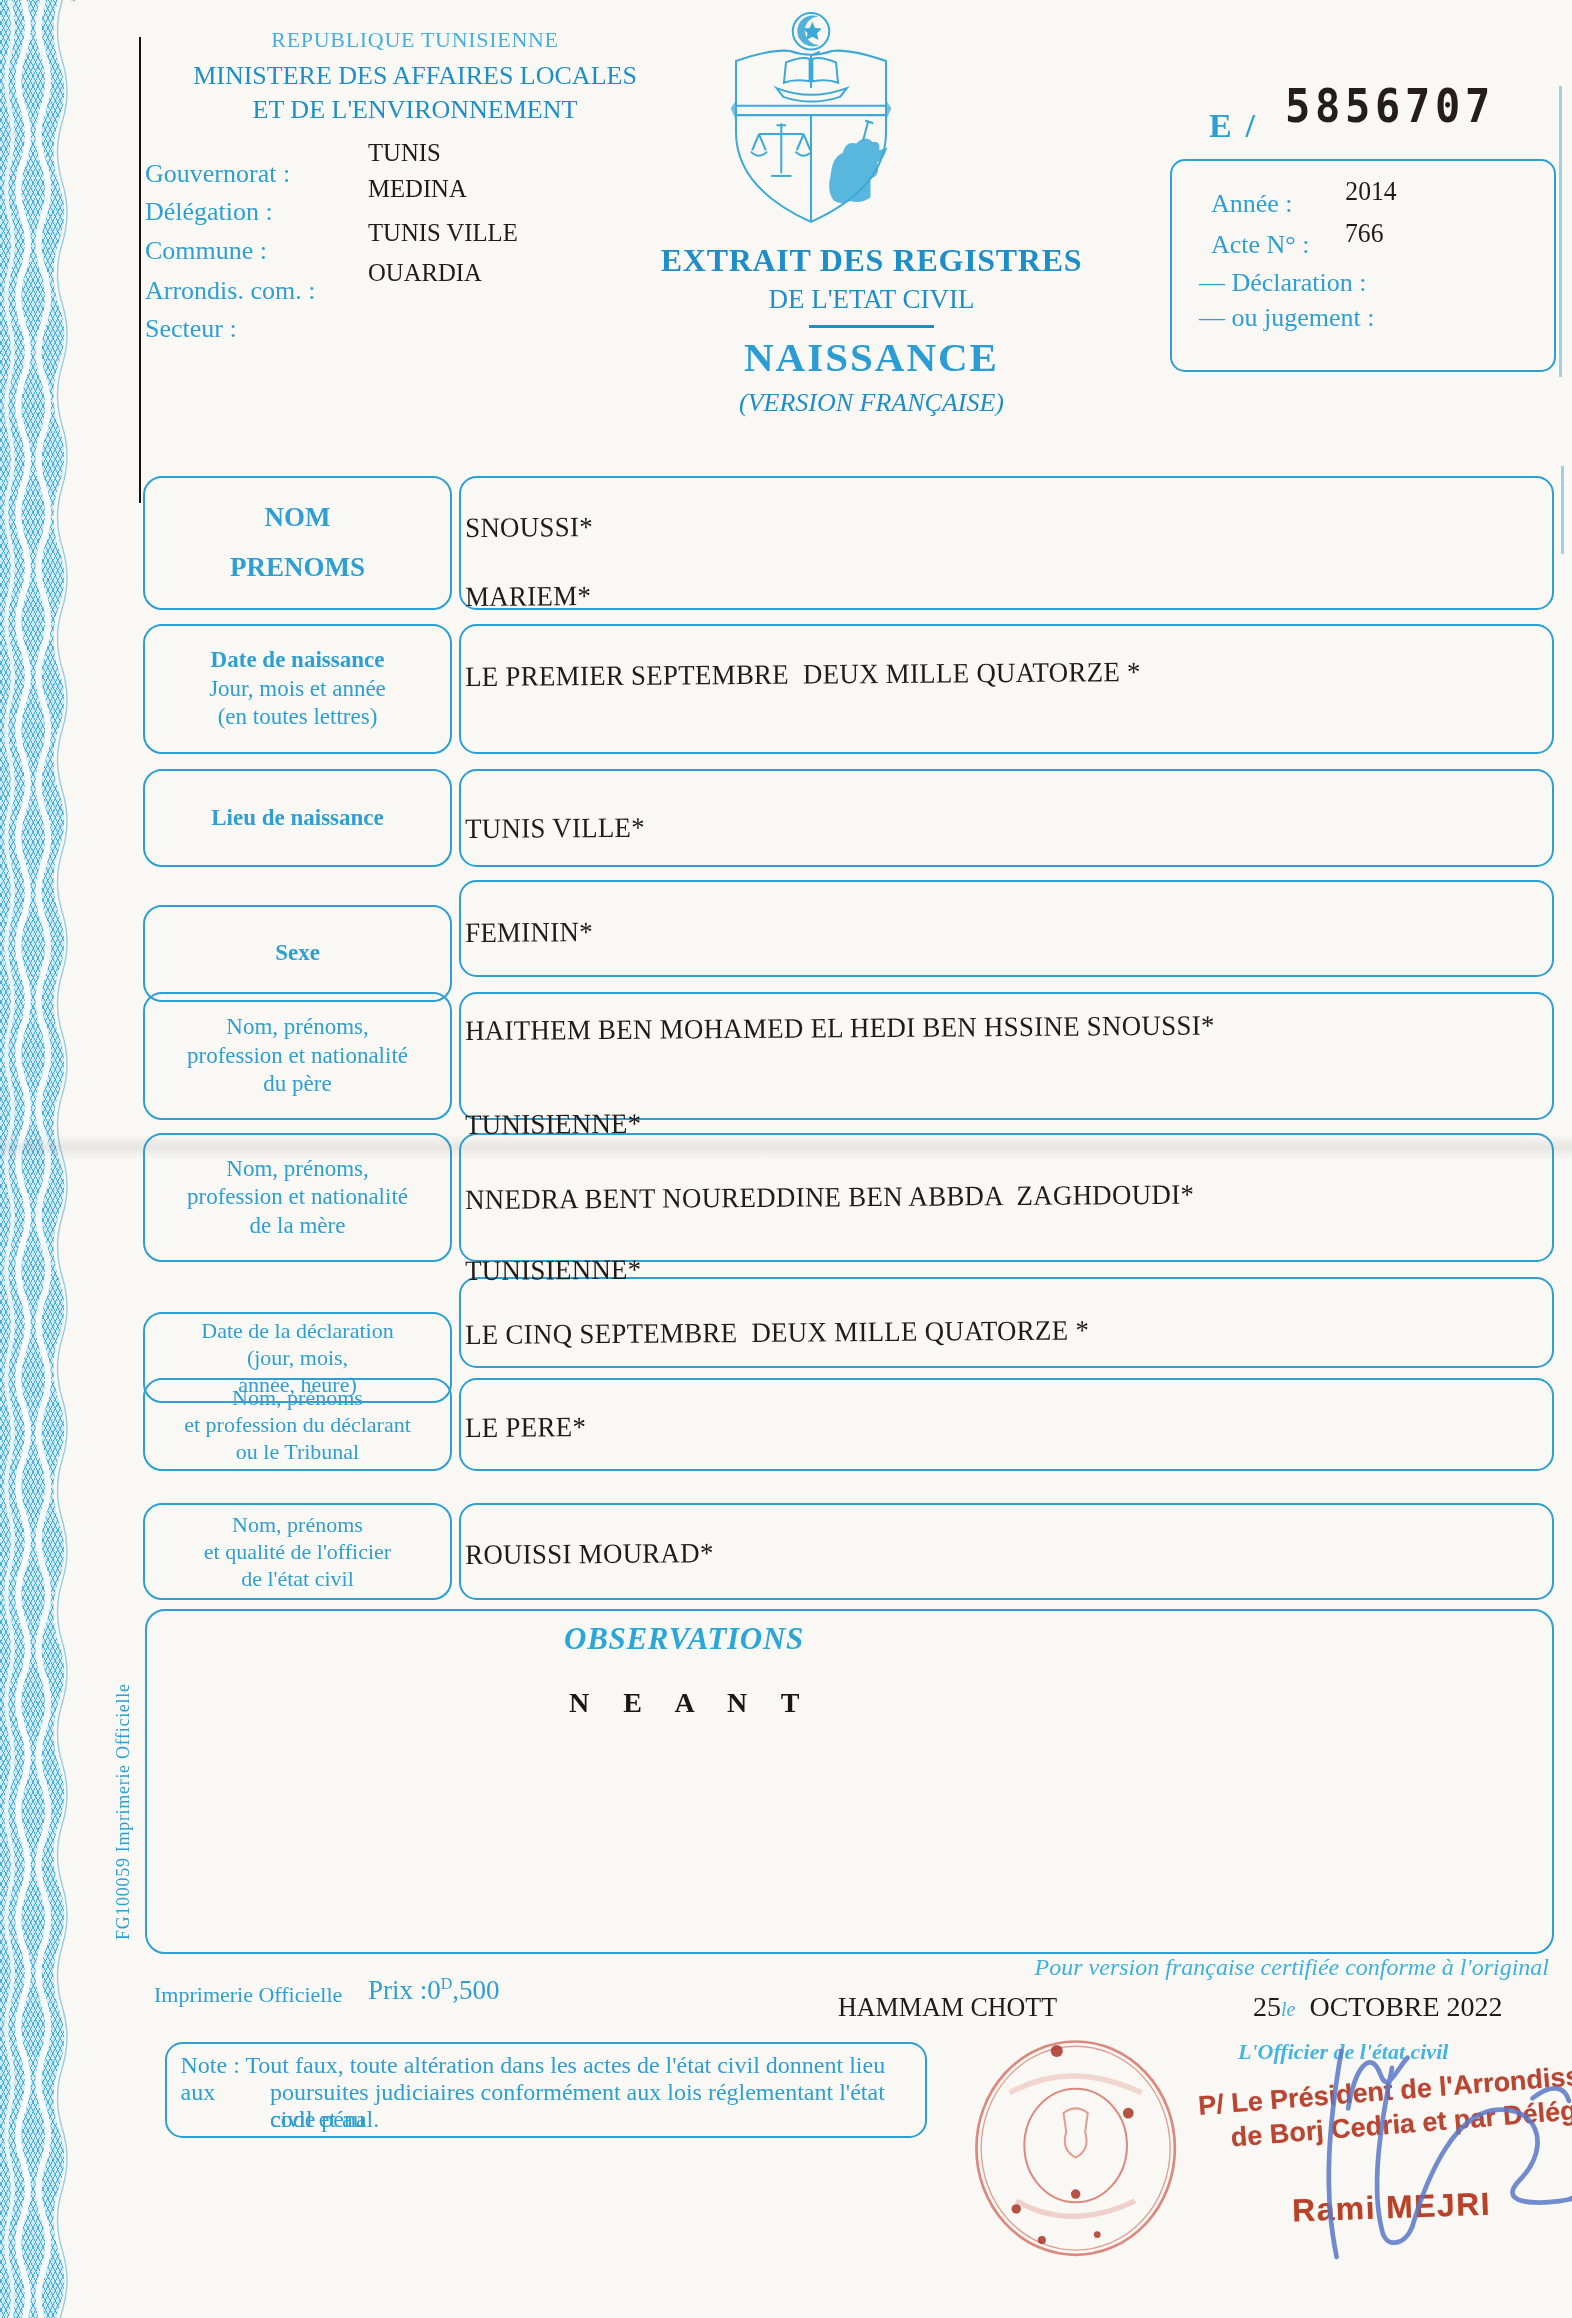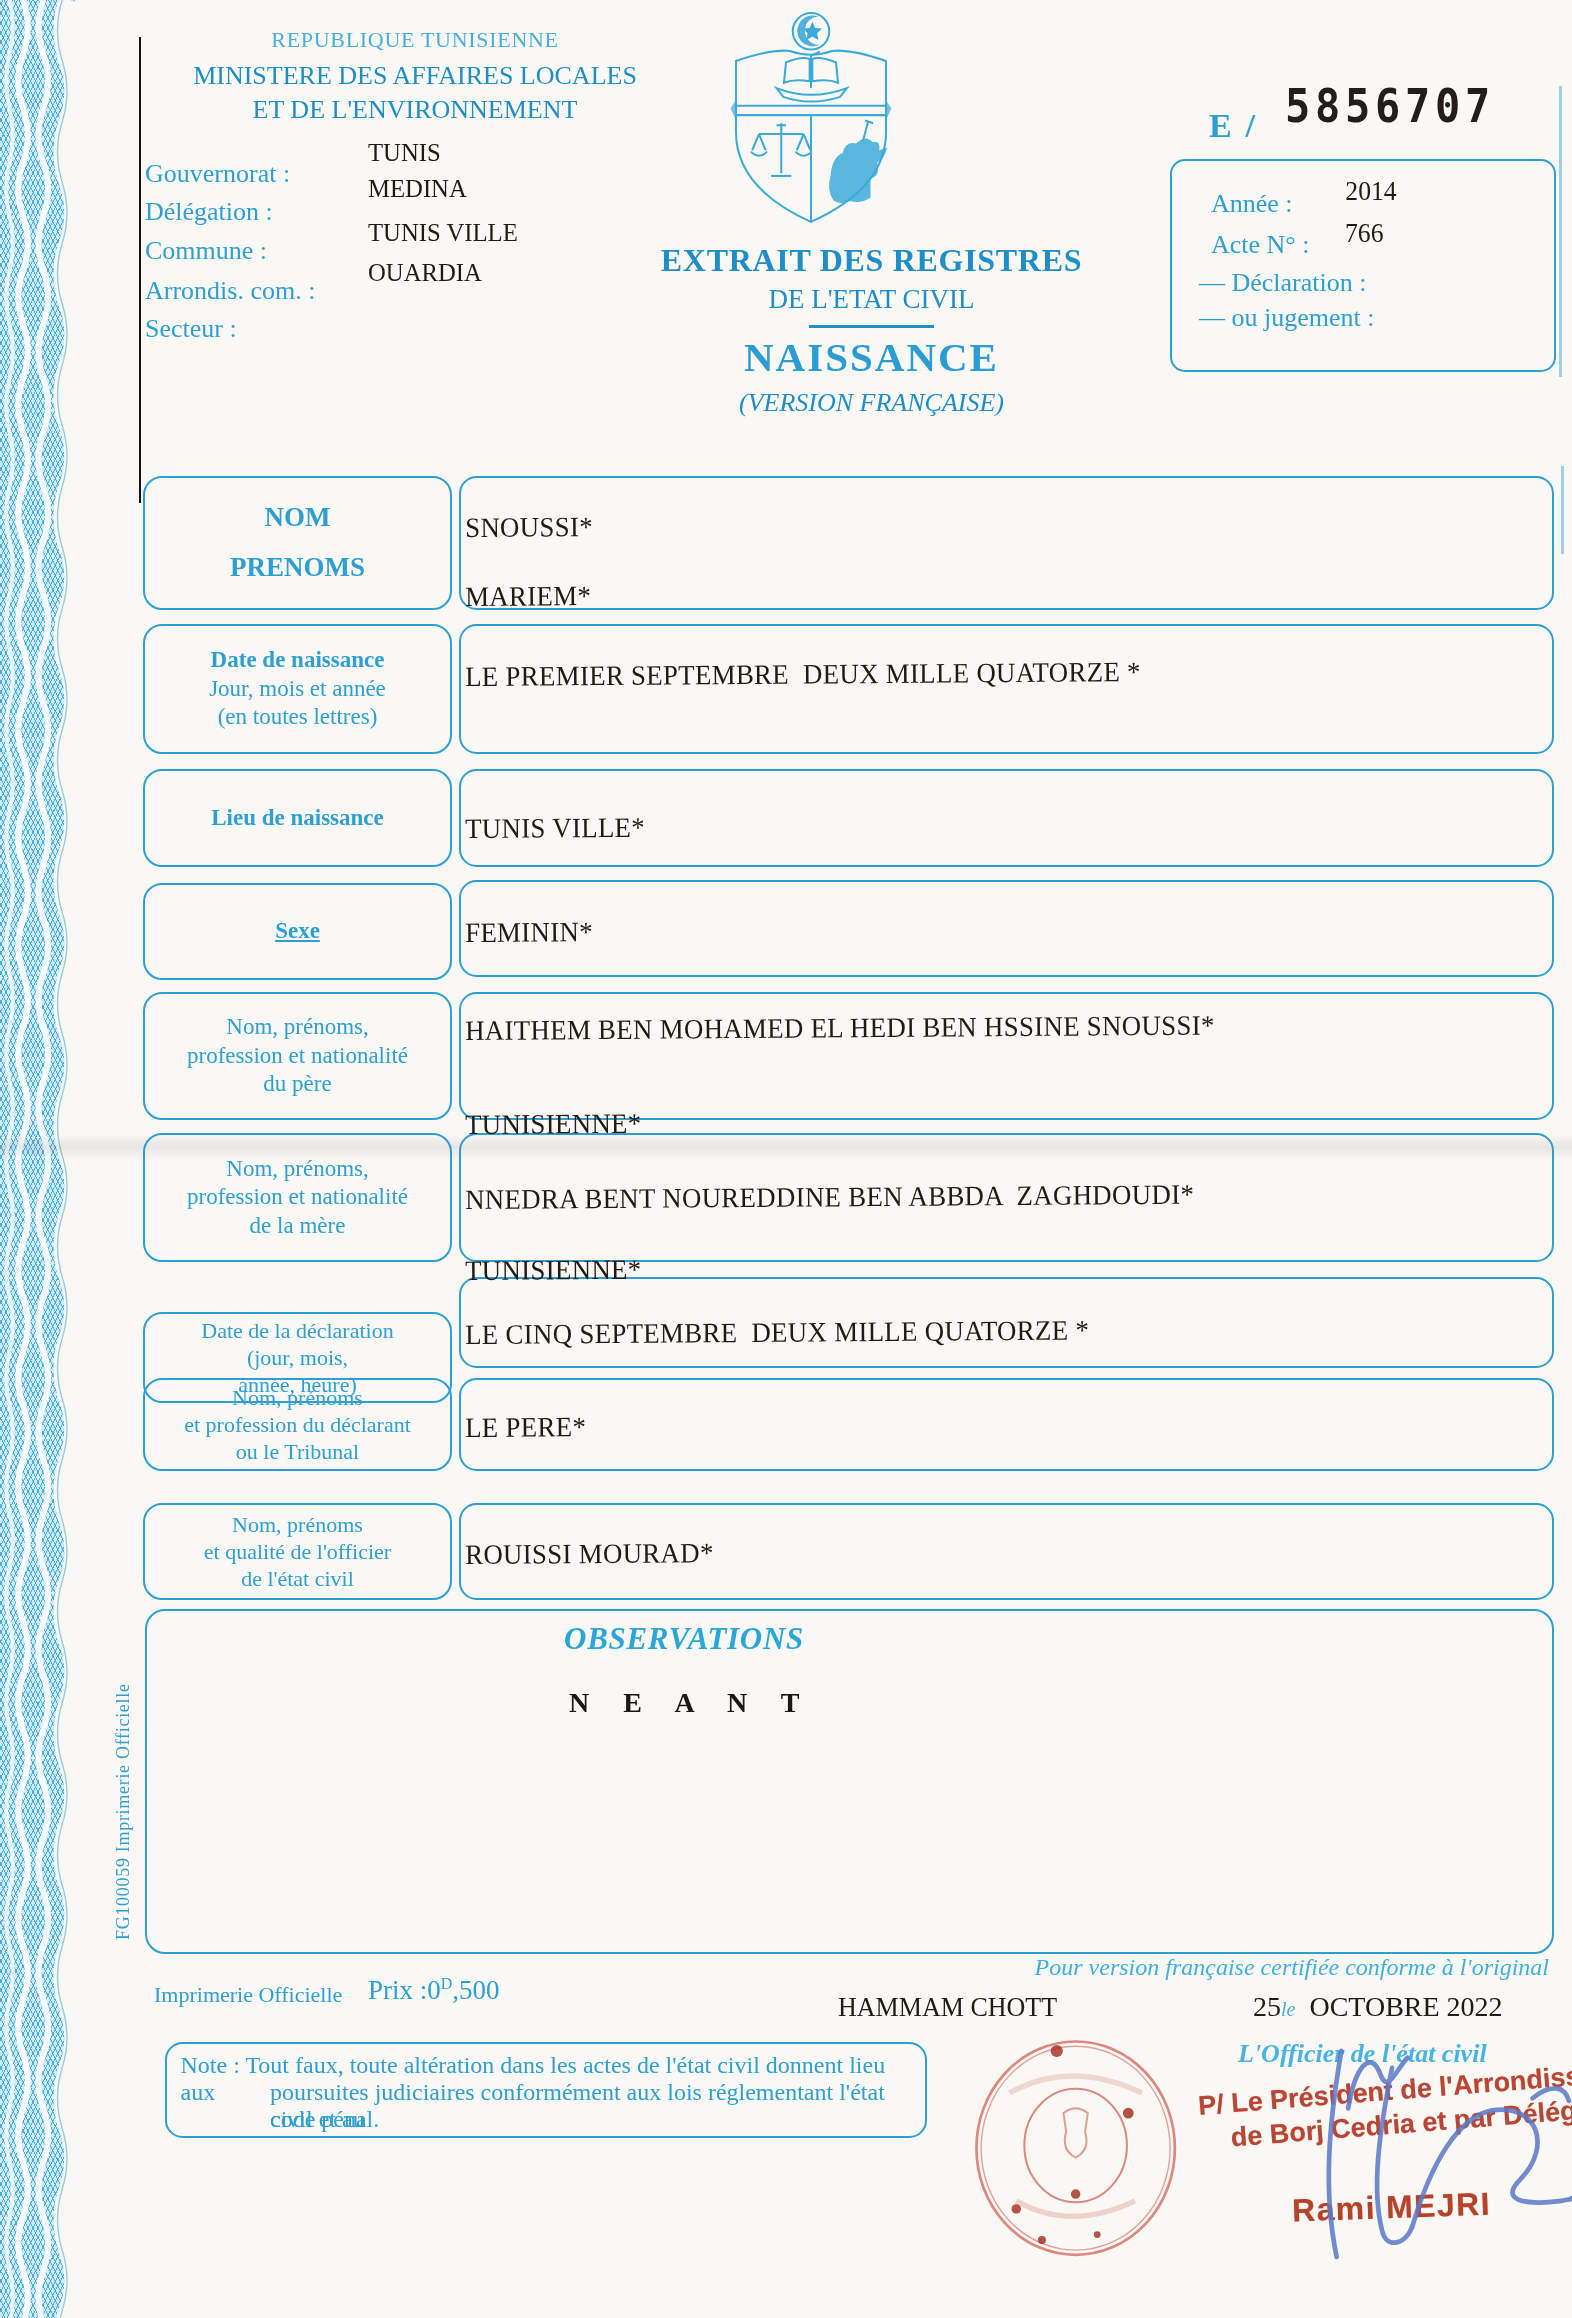--- a/index.html
+++ b/index.html
@@ -64,21 +64,21 @@
   .sidecode{position:absolute;left:113px;top:1940px;transform:rotate(-90deg);transform-origin:left top;
     font-size:18px;color:var(--acc);white-space:nowrap;letter-spacing:0.7px;}
   
   .cert{position:absolute;right:24px;top:1954px;font-size:24px;font-style:italic;color:#3fb0dd;}
   .imprim{position:absolute;left:154px;top:1982px;font-size:22px;color:var(--acc);}
   .prix{position:absolute;left:368px;top:1975px;font-size:27px;color:var(--acc);}
   .prix sup{font-size:16px;}
   .place{position:absolute;left:838px;top:1991px;font-size:28px;color:var(--ink);transform:scaleX(.93);transform-origin:left top;}
   .dateline{position:absolute;left:1253px;top:1991px;font-size:28px;color:var(--ink);white-space:pre;}
   .dateline .le{font-size:20px;color:var(--accL);font-style:italic;}
-  .officier{position:absolute;left:1238px;top:2039px;font-size:26px;font-weight:bold;font-style:italic;color:#46b4e2;}
+  .officier{position:absolute;left:1238px;top:2039px;font-size:22px;font-weight:bold;font-style:italic;color:#46b4e2;}
   .note-box{position:absolute;left:154px;top:2042px;width:758px;height:92px;border:2.7px solid var(--acc);border-radius:17.6px;
     font-size:24px;color:var(--acc);line-height:27px;margin-left:11px;}
   .note-box .l1{position:absolute;left:13.5px;top:8px;}
   .note-box .l2{position:absolute;left:103px;top:35px;}
   .note-box .l3{position:absolute;left:103px;top:62px;}
   
   .redstamp-txt{position:absolute;left:1197px;top:2089px;transform:rotate(-4.5deg);transform-origin:left top;
     font-family:"Liberation Sans","DejaVu Sans",sans-serif;font-weight:bold;font-size:27px;line-height:34px;
     color:#b43723;opacity:.92;text-shadow:0 0 1px rgba(180,55,35,.55);white-space:nowrap;z-index:8;}
   .redstamp-txt .c{display:block;margin-left:30px;}
@@ -181,21 +181,21 @@
   </div>
   <div class="val-box" style="top:624px;height:126px;"></div>
   <div class="val" style="left:465px;top:661px;">LE PREMIER SEPTEMBRE  DEUX MILLE QUATORZE *</div>
 
   <div class="lbl-box" style="top:769px;height:94px;">
     <div class="b">Lieu de naissance</div>
   </div>
   <div class="val-box" style="top:769px;height:94px;"></div>
   <div class="val" style="left:465px;top:813px;">TUNIS VILLE*</div>
 
-  <div class="lbl-box" style="top:883px;height:93px;text-decoration:underline;">
+  <div class="lbl-box" style="top:905px;height:93px;">
     <div class="b">Sexe</div>
   </div>
   <div class="val-box" style="top:880px;height:93px;"></div>
   <div class="val" style="left:465px;top:917px;">FEMININ*</div>
 
   <div class="lbl-box" style="top:992px;height:124px;">
     <div>Nom, prénoms,</div>
     <div>profession et nationalité</div>
     <div>du père</div>
   </div>

